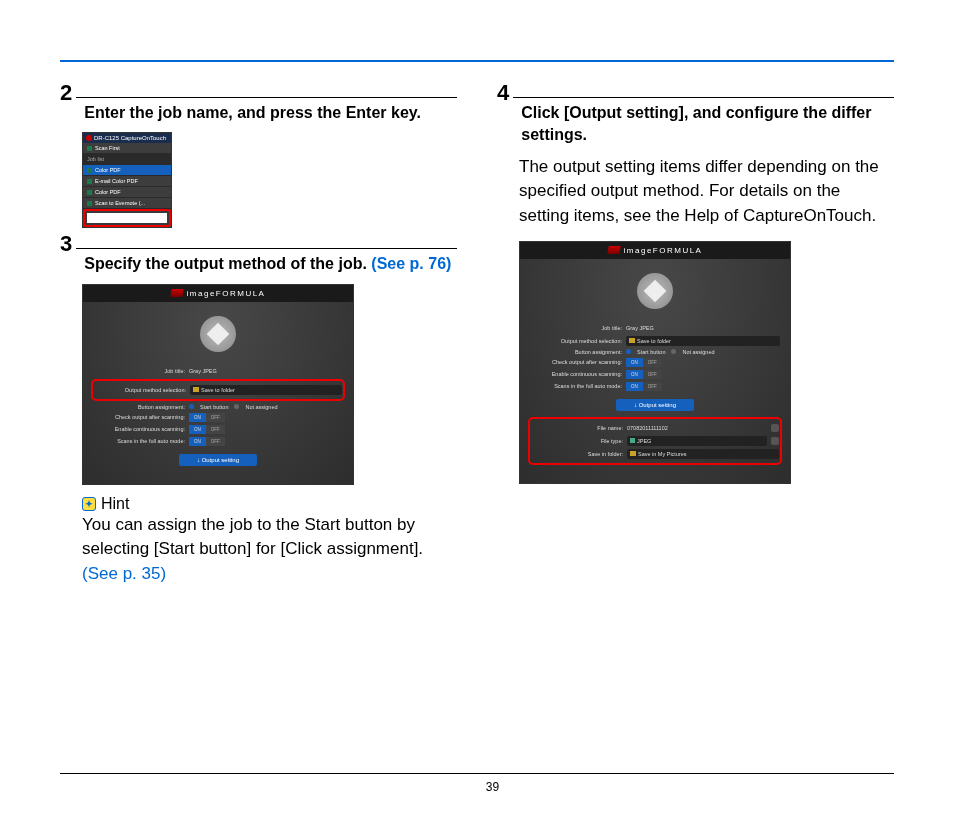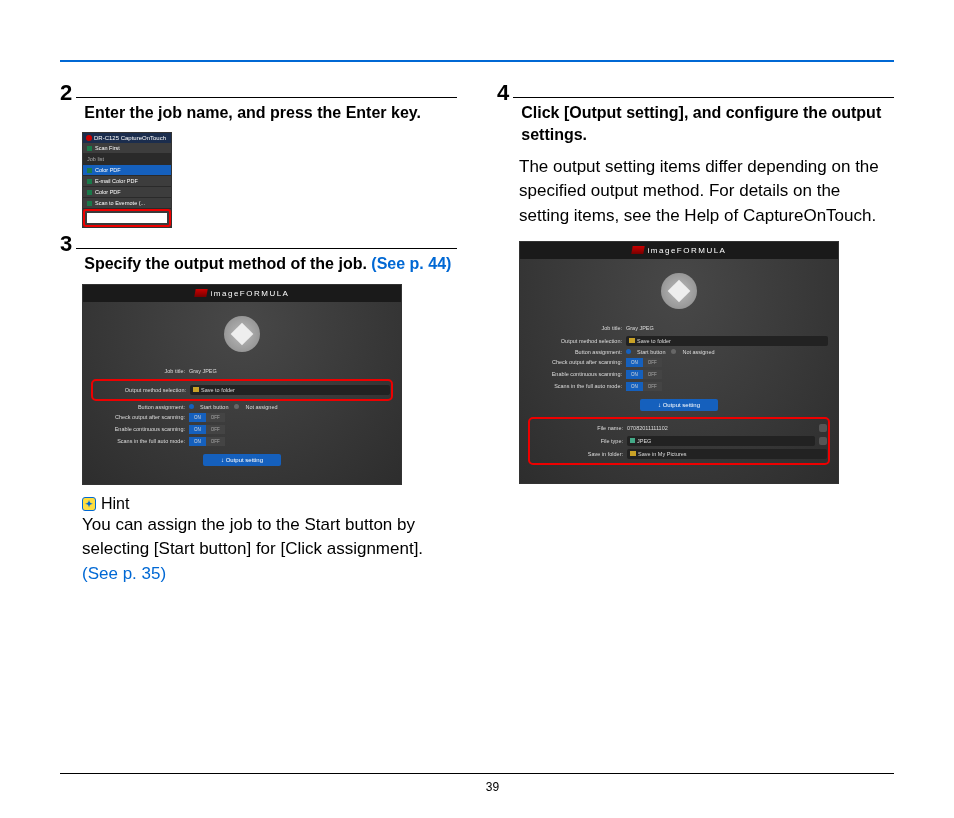--- a/index.html
+++ b/index.html
@@ -102,21 +102,21 @@
   }
   .ss-row.sel { background: #1560bd; }
   .ss-row .mini { width:5px; height:5px; }
   .ss-hi { border: 2px solid #e00; border-radius: 3px; }
   .ss-input {
     background: #fff; height: 10px; margin: 2px;
   }
 
   
   .ss-large {
-    width: 320px;
+    width: 272px;
     margin-left: 22px;
     background: #383838;
     background: radial-gradient(ellipse at 50% 20%, #484848, #2d2d2d);
     padding-bottom: 18px;
   }
   .sf-header {
     background: #1a1a1a;
     text-align: center;
     padding: 4px 0;
     font-size: 8px;
@@ -230,21 +230,21 @@
           <div class="ss-hi">
             <div class="ss-input"></div>
           </div>
         </div>
       </div>
 
       <div class="step">
         <div class="step-head">
           <div class="step-num">3</div>
           <div class="step-title">
-            <span>Specify the output method of the job. </span><span class="link">(See p. 44)</span>
+            <span>Specify the output method of the job. </span><span class="link">(See p. 76)</span>
           </div>
         </div>
 
         <div class="ss ss-large">
           <div class="sf-header">
             <span class="sf-logo"></span>
             <span>imageFORMULA</span>
           </div>
           <div class="sf-scanbtn">
               <div class="inner"></div>
@@ -304,21 +304,21 @@
         <div class="step-body">
           <span>You can assign the job to the Start button by selecting [Start button] for [Click assignment]. </span><span class="link2">(See p. 35)</span>
         </div>
       </div>
     </div>
 
     <div class="col">
       <div class="step">
         <div class="step-head">
           <div class="step-num">4</div>
-          <div class="step-title">Click [Output setting], and configure the output settings.</div>
+          <div class="step-title">Click [Output setting], and configure the differ settings.</div>
         </div>
         <div class="step-body">The output setting items differ depending on the specified output method. For details on the setting items, see the Help of CaptureOnTouch.</div>
 
         <div class="ss ss-large" style="margin-top:12px">
           <div class="sf-header">
             <span class="sf-logo"></span>
             <span>imageFORMULA</span>
           </div>
           <div class="sf-scanbtn">
               <div class="inner"></div>

